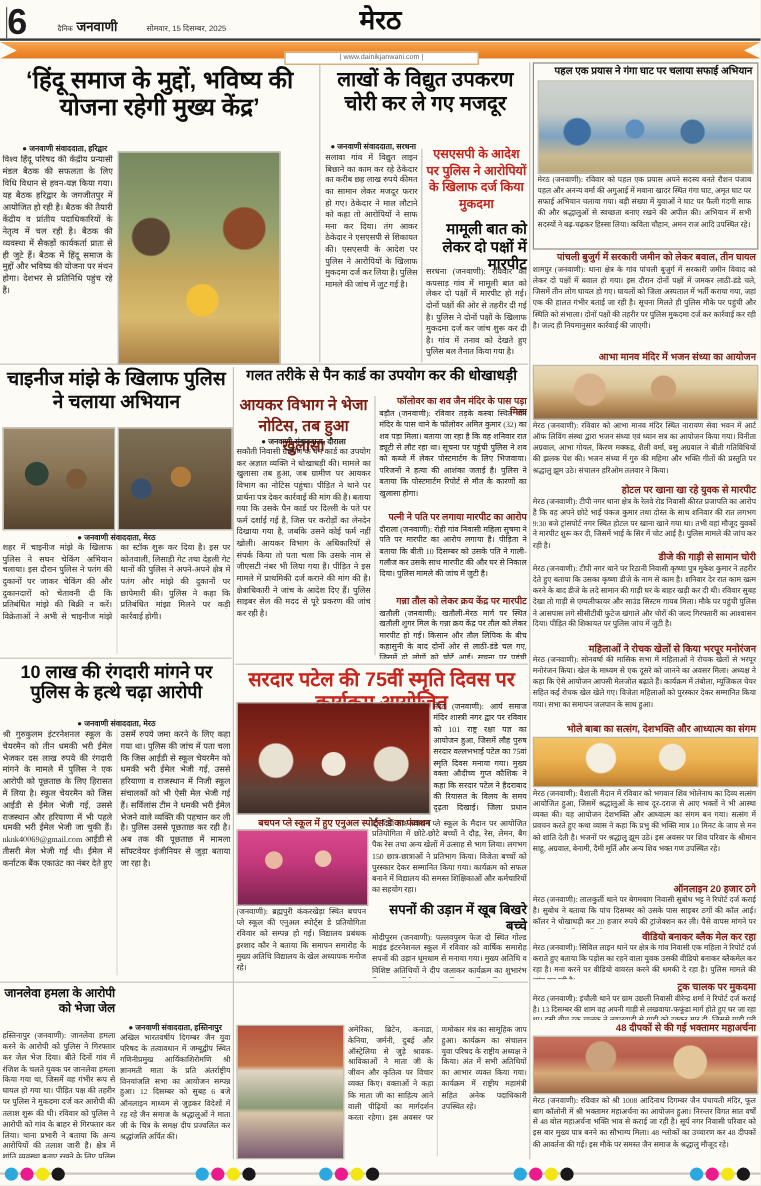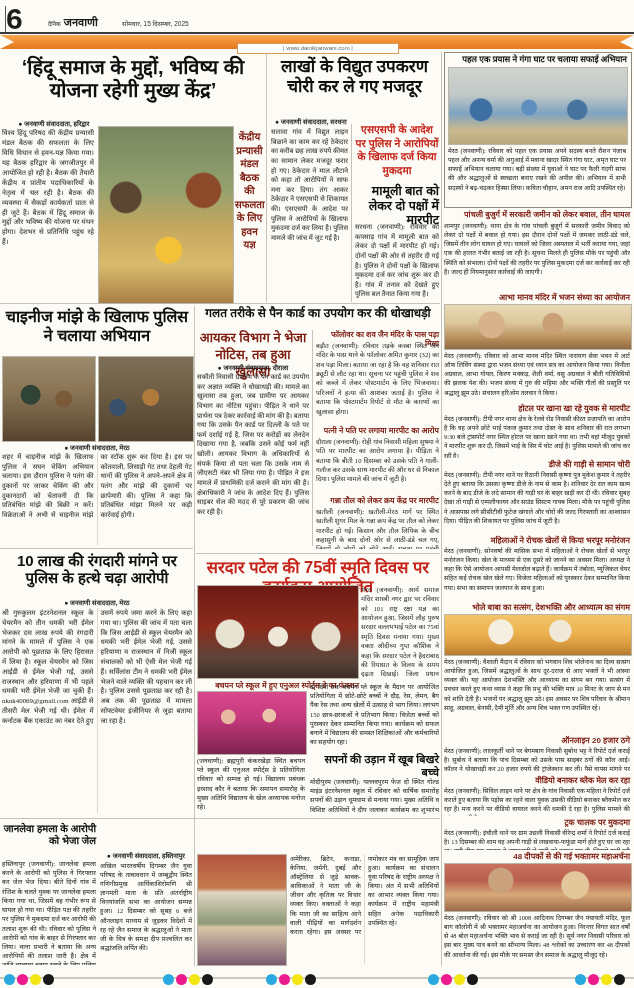--- a/index.html
+++ b/index.html
@@ -79,39 +79,39 @@
 
 <div class="page">
 
   <div class="abs" style="left:6px;top:2px;width:36px;font-family:'Liberation Sans',sans-serif;font-size:30px;font-weight:bold;">6</div>
   <div class="abs" style="left:5px;top:6px;width:1px;height:26px;background:#555;"></div>
   <div class="abs" style="left:48px;top:14px;font-family:'Liberation Sans',sans-serif;font-size:11px;font-weight:bold;">
     <span class="mast-sm">दैनिक</span>
     <span>जनवाणी</span>
   </div>
   <div class="abs" style="left:122px;top:19px;font-family:'Liberation Sans',sans-serif;font-size:6.5px;color:#333;">सोमवार,  15 दिसम्बर,  2025</div>
+  <div class="abs hl" style="left:267px;top:4px;width:100px;font-size:22px;">मेरठ</div>
   <div class="abs hline-dark" style="left:0;top:32px;width:634px;"></div>
   <div class="abs ribbon" style="left:0;top:35px;width:634px;height:14px;"></div>
   <div class="abs webbox" style="left:237px;top:43px;width:160px;height:9px;">| www.dainikjanwani.com |</div>
 
   <div class="abs vline" style="left:266px;top:54px;height:248px;"></div>
   <div class="abs vline" style="left:441px;top:52px;height:914px;"></div>
   <div class="abs vline" style="left:194px;top:306px;height:660px;"></div>
   <div class="abs vline" style="left:312px;top:330px;height:216px;"></div>
   <div class="abs vline" style="left:351px;top:124px;height:178px;"></div>
   <div class="abs hline" style="left:0;top:303px;width:440px;"></div>
   <div class="abs hline" style="left:0;top:548px;width:193px;"></div>
   <div class="abs hline" style="left:196px;top:553px;width:244px;"></div>
   <div class="abs hline" style="left:0;top:818px;width:440px;"></div>
 
   <div class="abs hl" style="left:2px;top:56px;width:262px;height:58px;font-size:20px;">‘हिंदू समाज के मुद्दों, भविष्य की योजना रहेगी मुख्य केंद्र’</div>
   <div class="abs byline" style="left:2px;top:119px;width:104px;">● जनवाणी संवाददाता, हरिद्वार</div>
   <div class="abs bt" style="left:2px;top:129px;width:92px;height:172px;">विश्व हिंदू परिषद की केंद्रीय प्रन्यासी मंडल बैठक की सफलता के लिए विधि विधान से हवन-यज्ञ किया गया। यह बैठक हरिद्वार के जगजीतपुर में आयोजित हो रही है। बैठक की तैयारी केंद्रीय व प्रांतीय पदाधिकारियों के नेतृत्व में चल रही है। बैठक की व्यवस्था में सैकड़ों कार्यकर्ता प्रातः से ही जुटे हैं। बैठक में हिंदू समाज के मुद्दों और भविष्य की योजना पर मंथन होगा। देशभर से प्रतिनिधि पहुंच रहे हैं।</div>
   <div class="abs photo p-hawan" style="left:98px;top:126px;width:134px;height:176px;"></div>
-  <div class="abs vcap" style="left:235px;top:130px;width:29px;height:172px;">केंद्रीय प्रन्यासी मंडल बैठक की सफलता के लिए हवन यज्ञ</div>
 
   <div class="abs hl" style="left:271px;top:57px;width:167px;height:54px;font-size:17px;">लाखों के विद्युत उपकरण चोरी कर ले गए मजदूर</div>
   <div class="abs byline" style="left:271px;top:117px;width:80px;">● जनवाणी संवाददाता, सरधना</div>
   <div class="abs bt" style="left:271px;top:127px;width:77px;height:175px;font-size:6.8px;">सलावा गांव में विद्युत लाइन बिछाने का काम कर रहे ठेकेदार का करीब छह लाख रुपये कीमत का सामान लेकर मजदूर फरार हो गए। ठेकेदार ने माल लौटाने को कहा तो आरोपियों ने साफ मना कर दिया। तंग आकर ठेकेदार ने एसएसपी से शिकायत की। एसएसपी के आदेश पर पुलिस ने आरोपियों के खिलाफ मुकदमा दर्ज कर लिया है। पुलिस मामले की जांच में जुट गई है।</div>
   <div class="abs hl hl-left" style="left:355px;top:184px;width:84px;height:36px;font-size:12.5px;">मामूली बात को लेकर दो पक्षों में मारपीट</div>
   <div class="abs hl red" style="left:355px;top:123px;width:84px;height:56px;font-size:10.5px;line-height:1.3;">एसएसपी के आदेश पर पुलिस ने आरोपियों के खिलाफ दर्ज किया मुकदमा</div>
   <div class="abs bt" style="left:355px;top:222px;width:84px;height:80px;font-size:6.8px;">सरधना (जनवाणी): रविवार को कपसाड़ गांव में मामूली बात को लेकर दो पक्षों में मारपीट हो गई। दोनों पक्षों की ओर से तहरीर दी गई है। पुलिस ने दोनों पक्षों के खिलाफ मुकदमा दर्ज कर जांच शुरू कर दी है। गांव में तनाव को देखते हुए पुलिस बल तैनात किया गया है।</div>
 
   <div class="abs box" style="left:444px;top:52px;width:186px;height:154px;"></div>
   <div class="abs hl hl-left" style="left:448px;top:55px;width:179px;height:11px;font-size:8.4px;">पहल एक प्रयास ने गंगा घाट पर चलाया सफाई अभियान</div>

